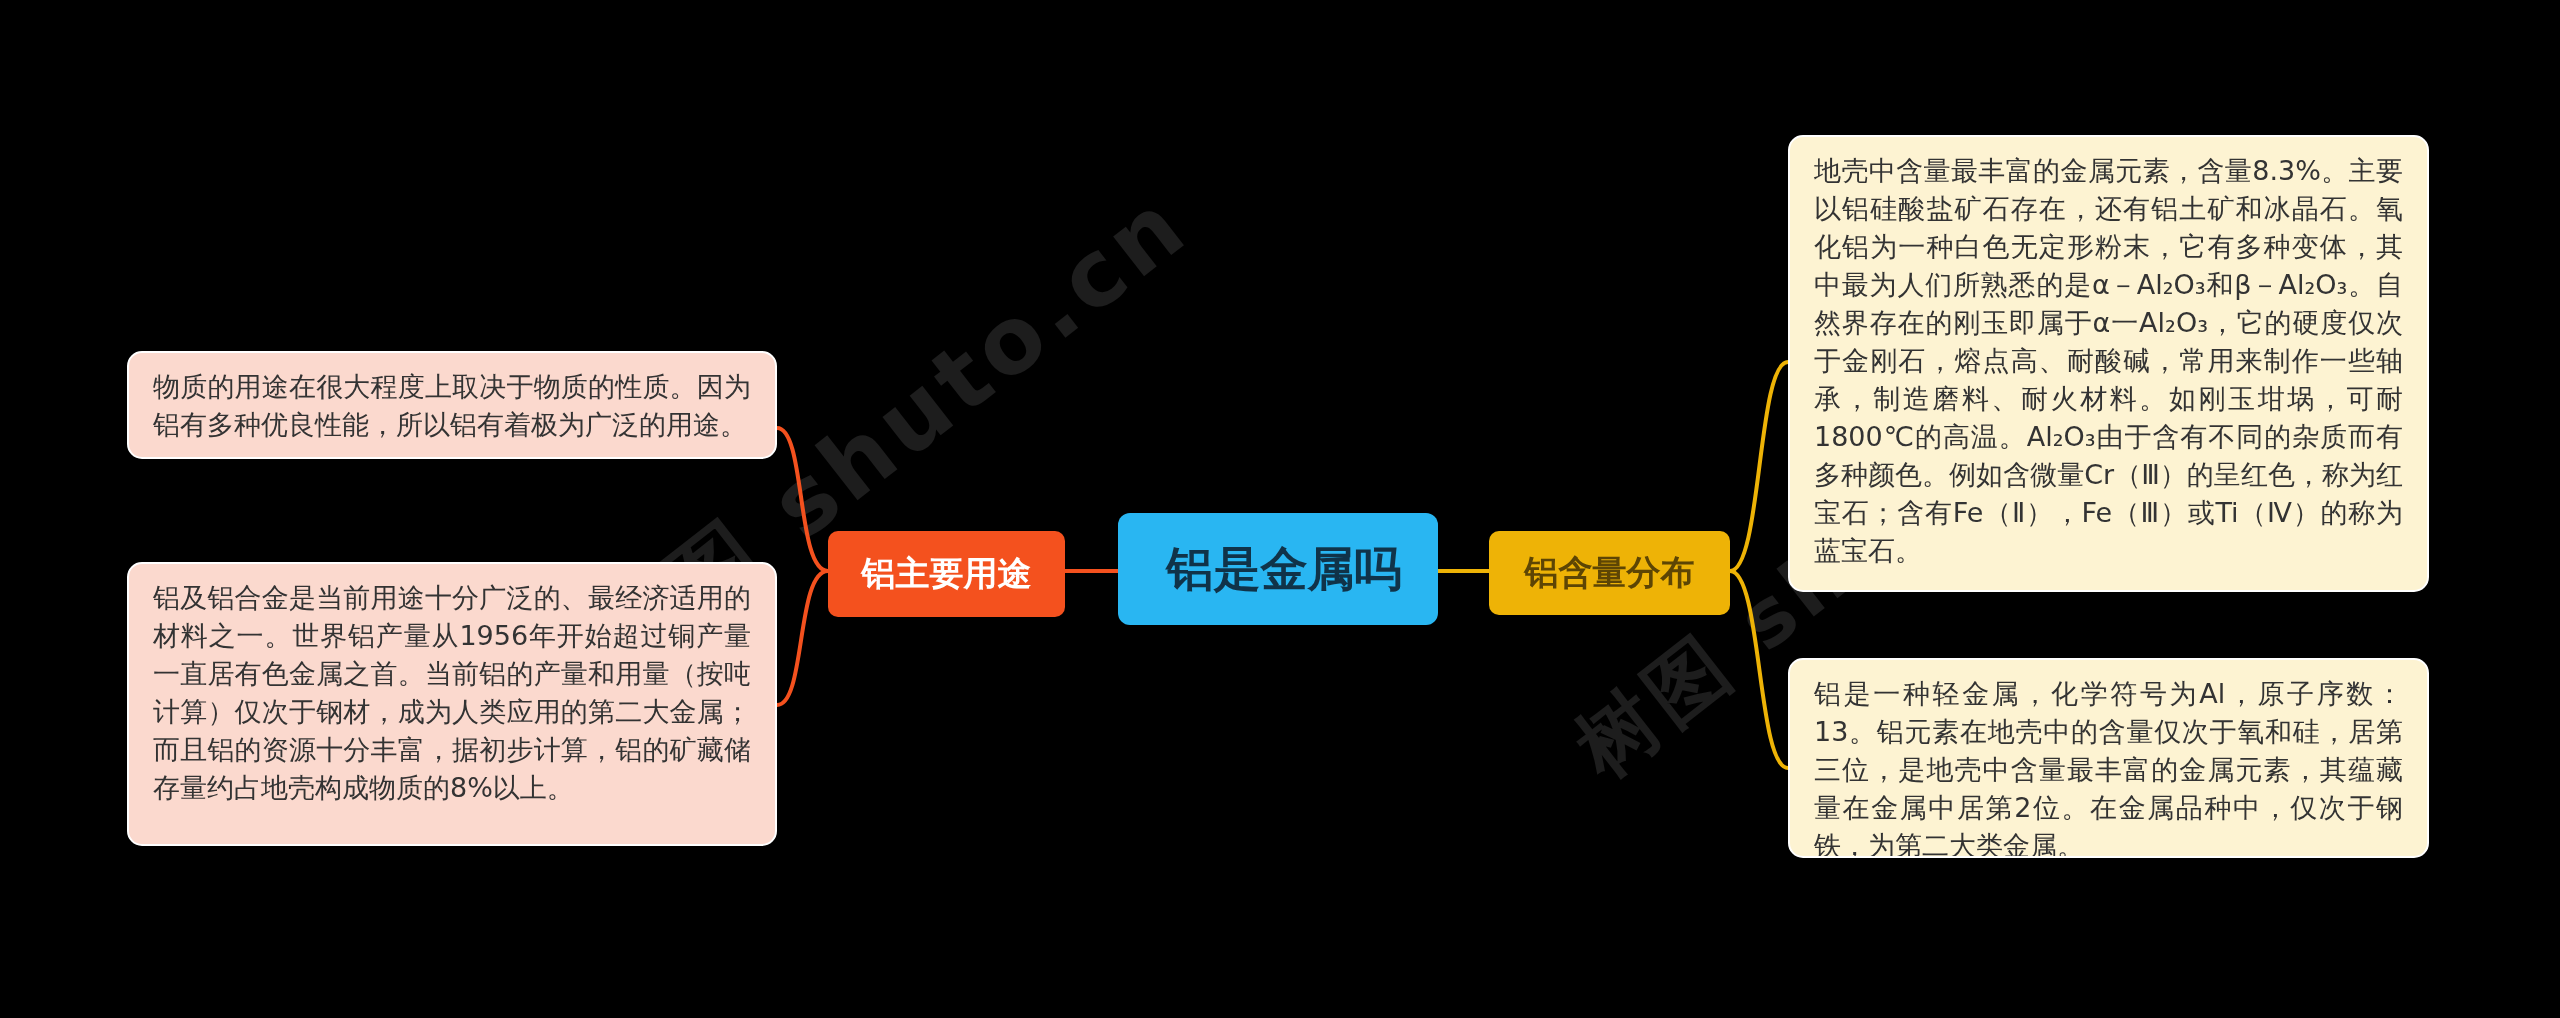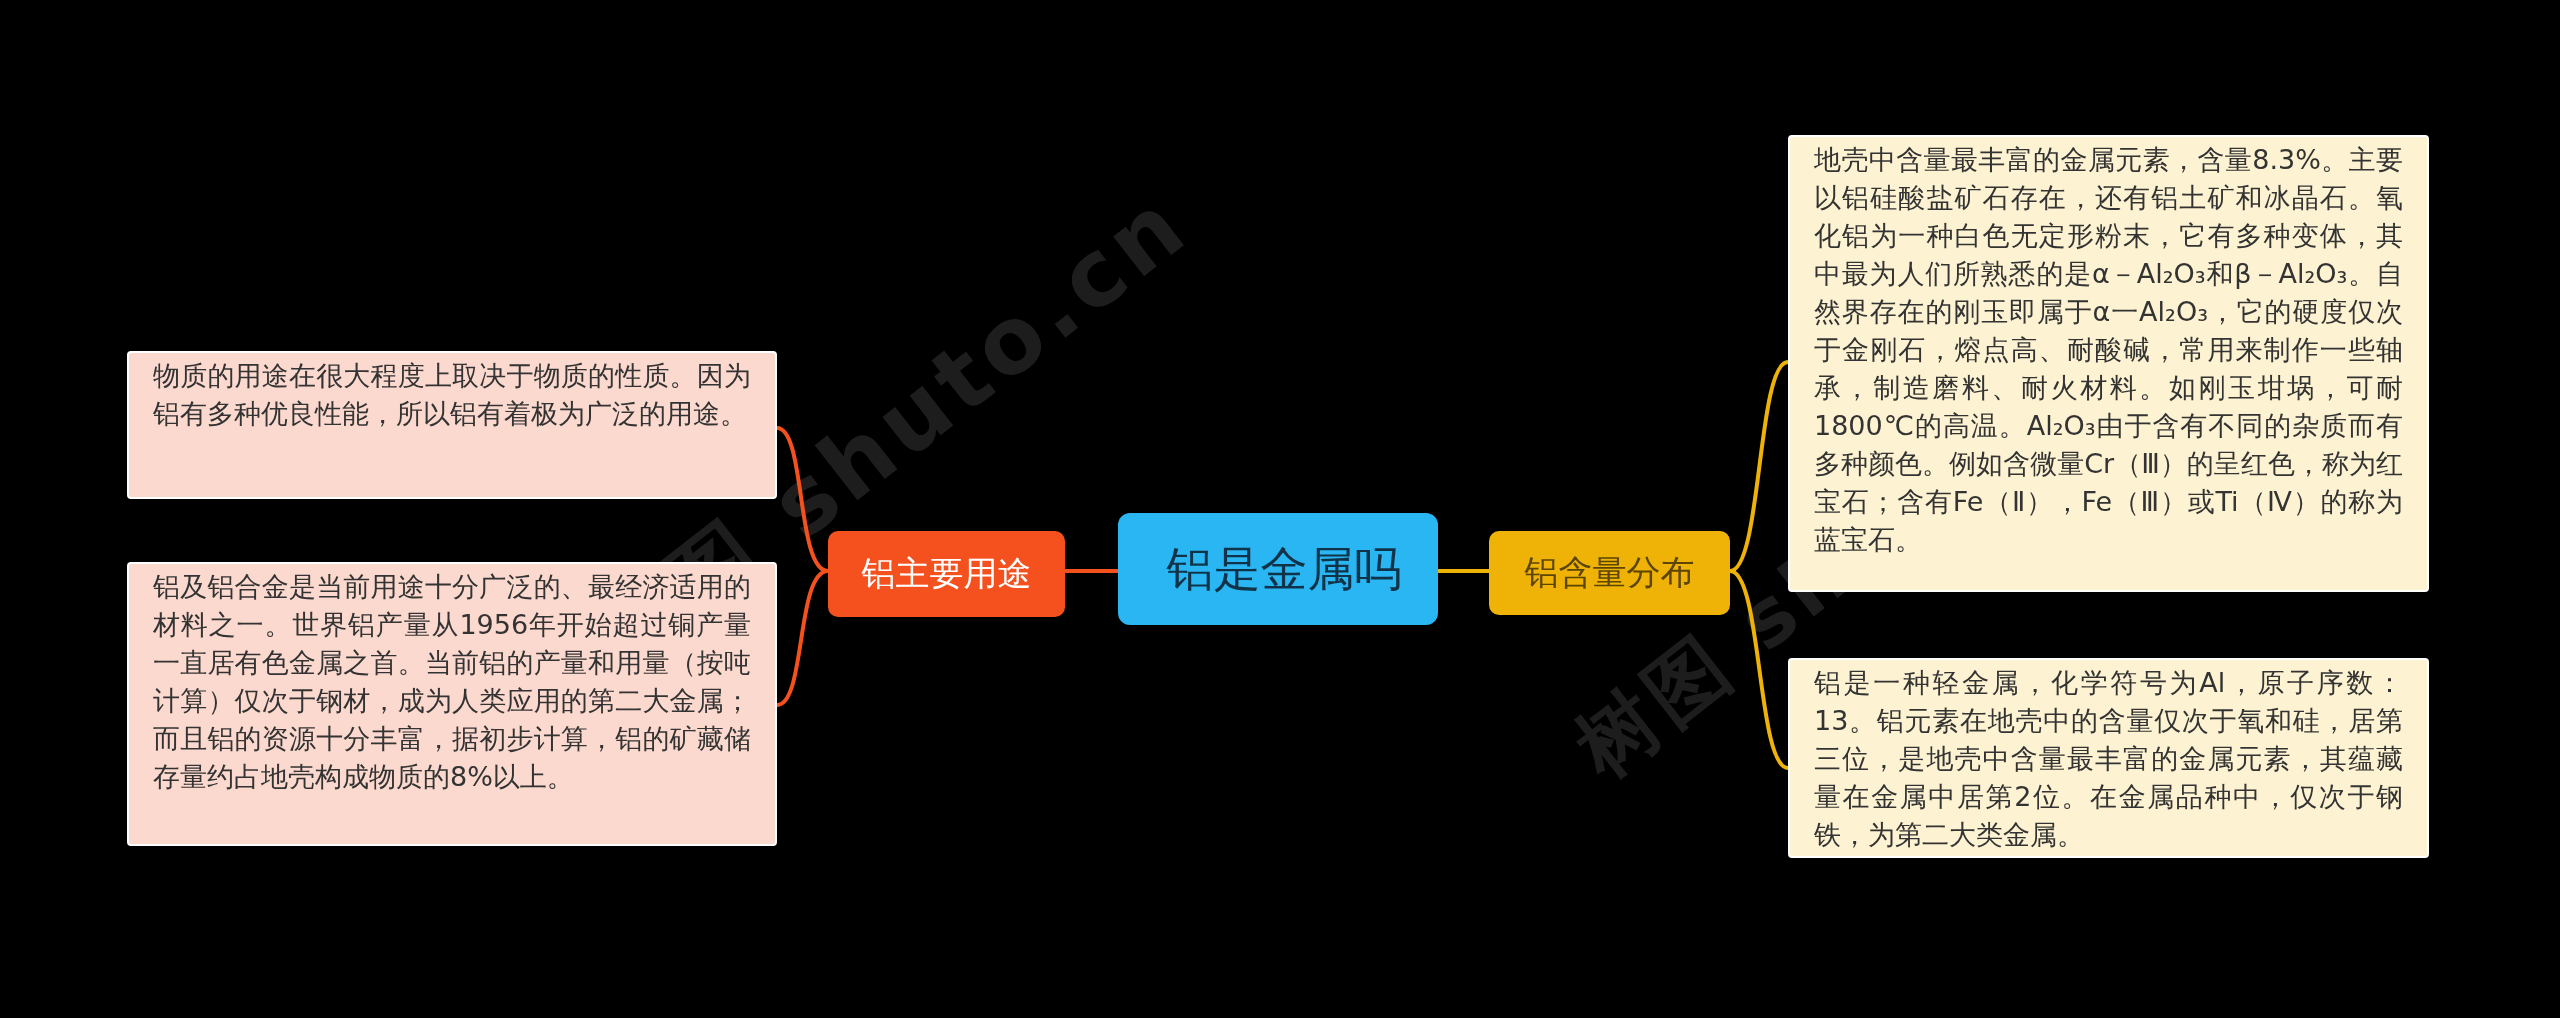--- a/index.html
+++ b/index.html
@@ -41,45 +41,45 @@
   }
   .wm-left  { left: 600px; top: 600px; font-size: 92px; }
   .wm-right { left: 1588px; top: 706px; font-size: 80px; }
 
   
   .note {
     position: absolute;
     z-index: 3;
     box-sizing: border-box;
     border: 2px solid #ffffff;
-    border-radius: 4px;
-    padding: 4px 24px;
+    border-radius: 15px;
+    padding: 15px 24px;
     font-size: 27px;
     line-height: 38px;
     color: var(--box-text, #333333);
     overflow: hidden;
     text-align: justify;
   }
   .note.pink  { background: var(--pink-box-bg, #fbd9ce); }
   .note.cream { background: var(--cream-box-bg, #fdf3d2); }
-  .note-left-top     { left: 127px;  top: 351px; width: 650px; height: 148px; }
+  .note-left-top     { left: 127px;  top: 351px; width: 650px; height: 108px; }
   .note-left-bottom  { left: 127px;  top: 545px; width: 650px; height: 284px; margin-top: 17px; }
   .note-right-top    { left: 1788px; top: 135px; width: 641px; height: 457px; }
   .note-right-bottom { left: 1788px; top: 658px; width: 641px; height: 200px; }
 
   
   .node {
     position: absolute;
     z-index: 4;
     box-sizing: border-box;
     display: flex;
     align-items: center;
     justify-content: center;
     border-radius: 10px;
-    font-weight: 400;
+    font-weight: 700;
     white-space: nowrap;
   }
   .node-left {
     left: 828px; top: 531px; width: 237px; height: 86px;
     background: var(--left-node-bg, #f4511e);
     color: var(--left-node-text, #ffffff);
     font-size: 34px;
   }
   .node-center {
     left: 1118px; top: 513px; width: 320px; height: 112px;

